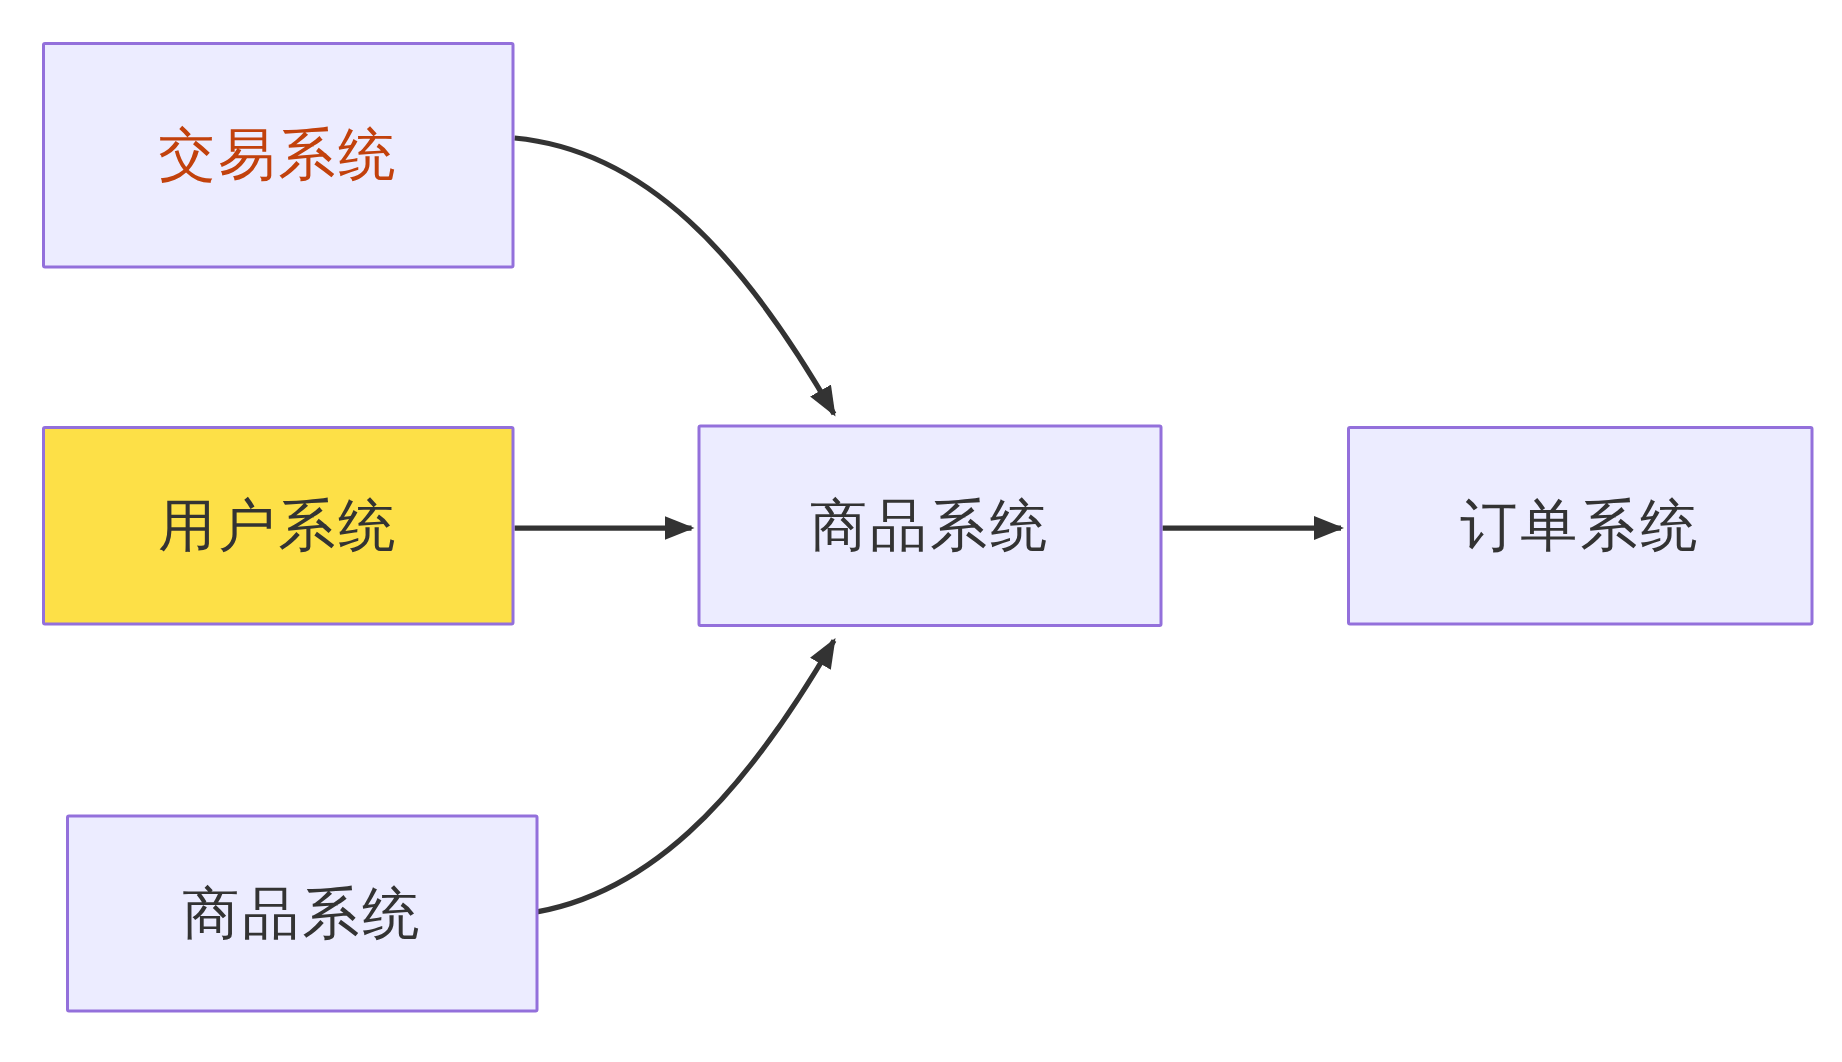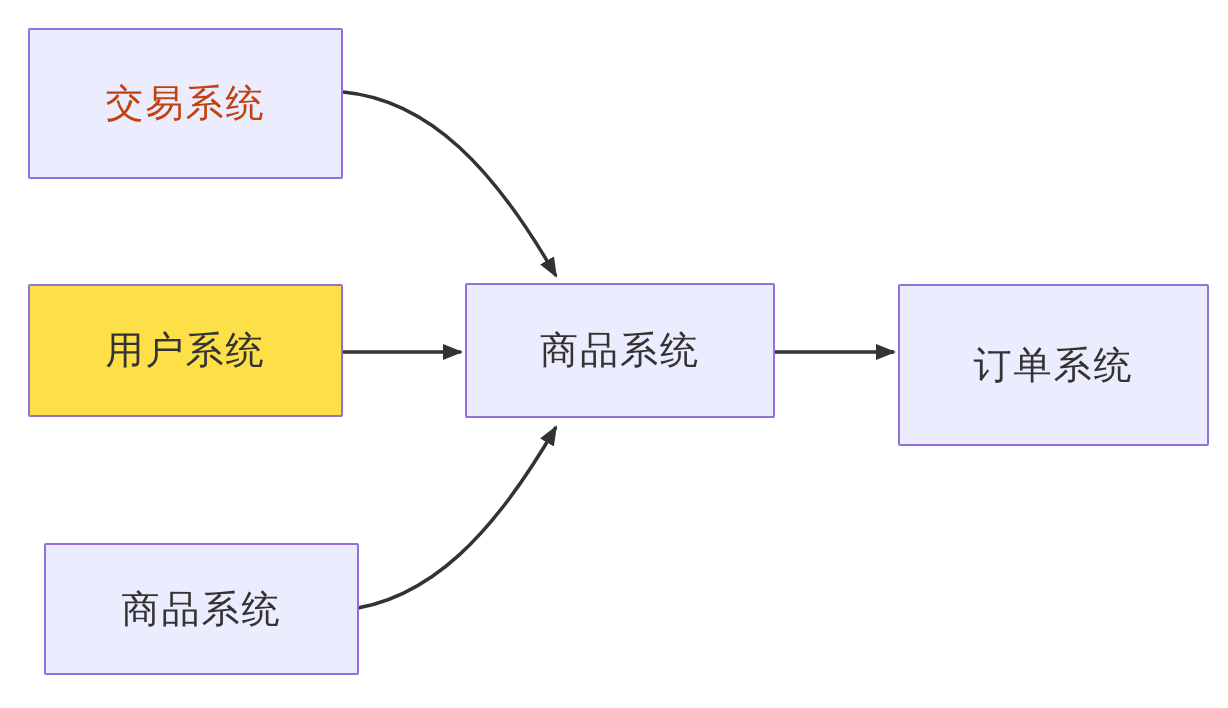--- a/index.html
+++ b/index.html
@@ -67,17 +67,17 @@
       </div>
       <div class="node" style="left: 28px; top: 284px; width: 315px; height: 133px; background: #fde047; border-color: rgb(147, 112, 219); color: rgb(51, 51, 51);">
         <span>用户系统</span>
       </div>
       <div class="node" style="left: 44px; top: 543px; width: 315px; height: 132px; background: rgb(236, 236, 255); border-color: rgb(147, 112, 219); color: rgb(51, 51, 51);">
         <span>商品系统</span>
       </div>
       <div class="node" style="left: 465px; top: 283px; width: 310px; height: 135px; background: rgb(236, 236, 255); border-color: rgb(147, 112, 219); color: rgb(51, 51, 51);">
         <span>商品系统</span>
       </div>
-      <div class="node" style="left: 898px; top: 284px; width: 311px; height: 162px; background: rgb(236, 236, 255); border-color: rgb(147, 112, 219); color: rgb(51, 51, 51);">
+      <div class="node" style="left: 898px; top: 284px; width: 311px; height: 133px; background: rgb(236, 236, 255); border-color: rgb(147, 112, 219); color: rgb(51, 51, 51);">
         <span>订单系统</span>
       </div>
     </div>
 </div>
 
 </body></html>

